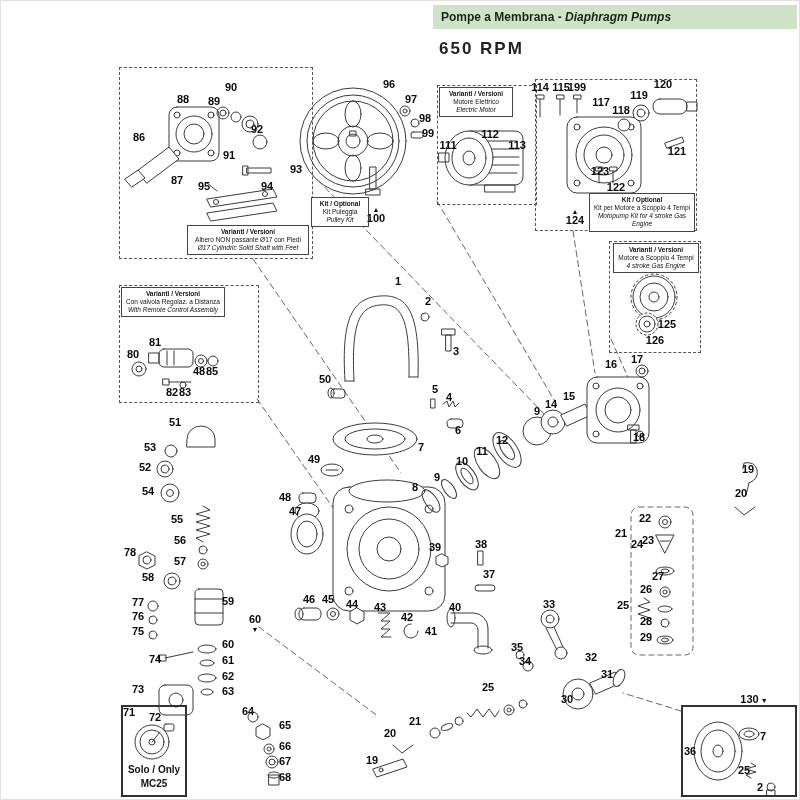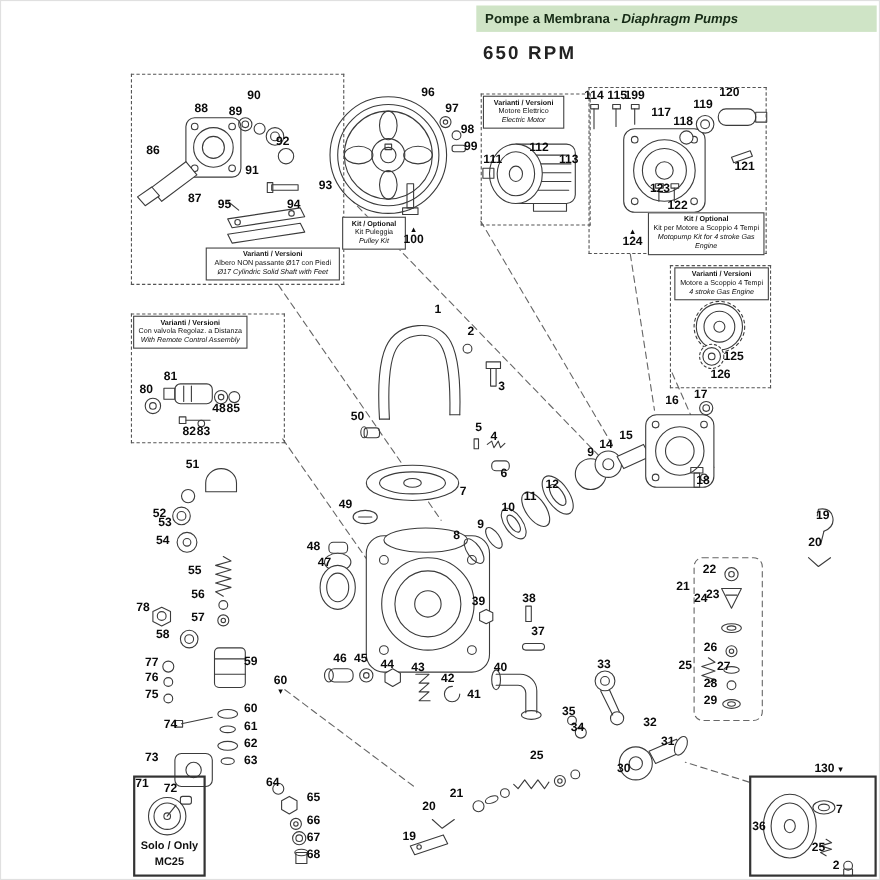--- a/index.html
+++ b/index.html
@@ -402,21 +402,21 @@
       <div class="callout" style="left: 666px; top: 324px;"><span class="num">125</span></div>
       <div class="callout" style="left: 654px; top: 340px;"><span class="num">126</span></div>
       <div class="callout" style="left: 132px; top: 354px;"><span class="num">80</span></div>
       <div class="callout" style="left: 154px; top: 342px;"><span class="num">81</span></div>
       <div class="callout" style="left: 171px; top: 392px;"><span class="num">82</span></div>
       <div class="callout" style="left: 184px; top: 392px;"><span class="num">83</span></div>
       <div class="callout" style="left: 198px; top: 371px;"><span class="num">48</span></div>
       <div class="callout" style="left: 211px; top: 371px;"><span class="num">85</span></div>
       <div class="callout" style="left: 174px; top: 422px;"><span class="num">51</span></div>
       <div class="callout" style="left: 144px; top: 467px;"><span class="num">52</span></div>
-      <div class="callout" style="left: 149px; top: 447px; margin-top: 28px;"><span class="num">53</span></div>
+      <div class="callout" style="left: 149px; top: 447px;"><span class="num">53</span></div>
       <div class="callout" style="left: 147px; top: 491px;"><span class="num">54</span></div>
       <div class="callout" style="left: 176px; top: 519px;"><span class="num">55</span></div>
       <div class="callout" style="left: 179px; top: 540px;"><span class="num">56</span></div>
       <div class="callout" style="left: 179px; top: 561px;"><span class="num">57</span></div>
       <div class="callout" style="left: 147px; top: 577px;"><span class="num">58</span></div>
       <div class="callout" style="left: 227px; top: 601px;"><span class="num">59</span></div>
       <div class="callout" style="left: 227px; top: 644px;"><span class="num">60</span></div>
       <div class="callout" style="left: 227px; top: 660px;"><span class="num">61</span></div>
       <div class="callout" style="left: 227px; top: 676px;"><span class="num">62</span></div>
       <div class="callout" style="left: 227px; top: 691px;"><span class="num">63</span></div>
@@ -477,21 +477,21 @@
       <div class="callout" style="left: 389px; top: 733px;"><span class="num">20</span></div>
       <div class="callout" style="left: 371px; top: 760px;"><span class="num">19</span></div>
       <div class="callout" style="left: 747px; top: 469px;"><span class="num">19</span></div>
       <div class="callout" style="left: 740px; top: 493px;"><span class="num">20</span></div>
       <div class="callout" style="left: 620px; top: 533px;"><span class="num">21</span></div>
       <div class="callout" style="left: 644px; top: 518px;"><span class="num">22</span></div>
       <div class="callout" style="left: 647px; top: 540px;"><span class="num">23</span></div>
       <div class="callout" style="left: 636px; top: 544px;"><span class="num">24</span></div>
       <div class="callout" style="left: 622px; top: 605px;"><span class="num">25</span></div>
       <div class="callout" style="left: 645px; top: 589px;"><span class="num">26</span></div>
-      <div class="callout" style="left: 645px; top: 606px; padding-left: 24px;"><span class="num">27</span></div>
+      <div class="callout" style="left: 645px; top: 576px; padding-left: 24px;"><span class="num">27</span></div>
       <div class="callout" style="left: 645px; top: 621px;"><span class="num">28</span></div>
       <div class="callout" style="left: 645px; top: 637px;"><span class="num">29</span></div>
       <div class="callout" style="left: 753px; top: 699px;"><span class="num">130</span><span class="tri inl">▼</span></div>
       <div class="callout" style="left: 689px; top: 751px;"><span class="num">36</span></div>
       <div class="callout" style="left: 762px; top: 736px;"><span class="num">7</span></div>
       <div class="callout" style="left: 743px; top: 770px;"><span class="num">25</span></div>
       <div class="callout" style="left: 759px; top: 787px;"><span class="num">2</span></div>
     </div>
 
   <div class="green-strip"><span>Pompe a Membrana - </span><span class="en">Diaphragm Pumps</span></div>

